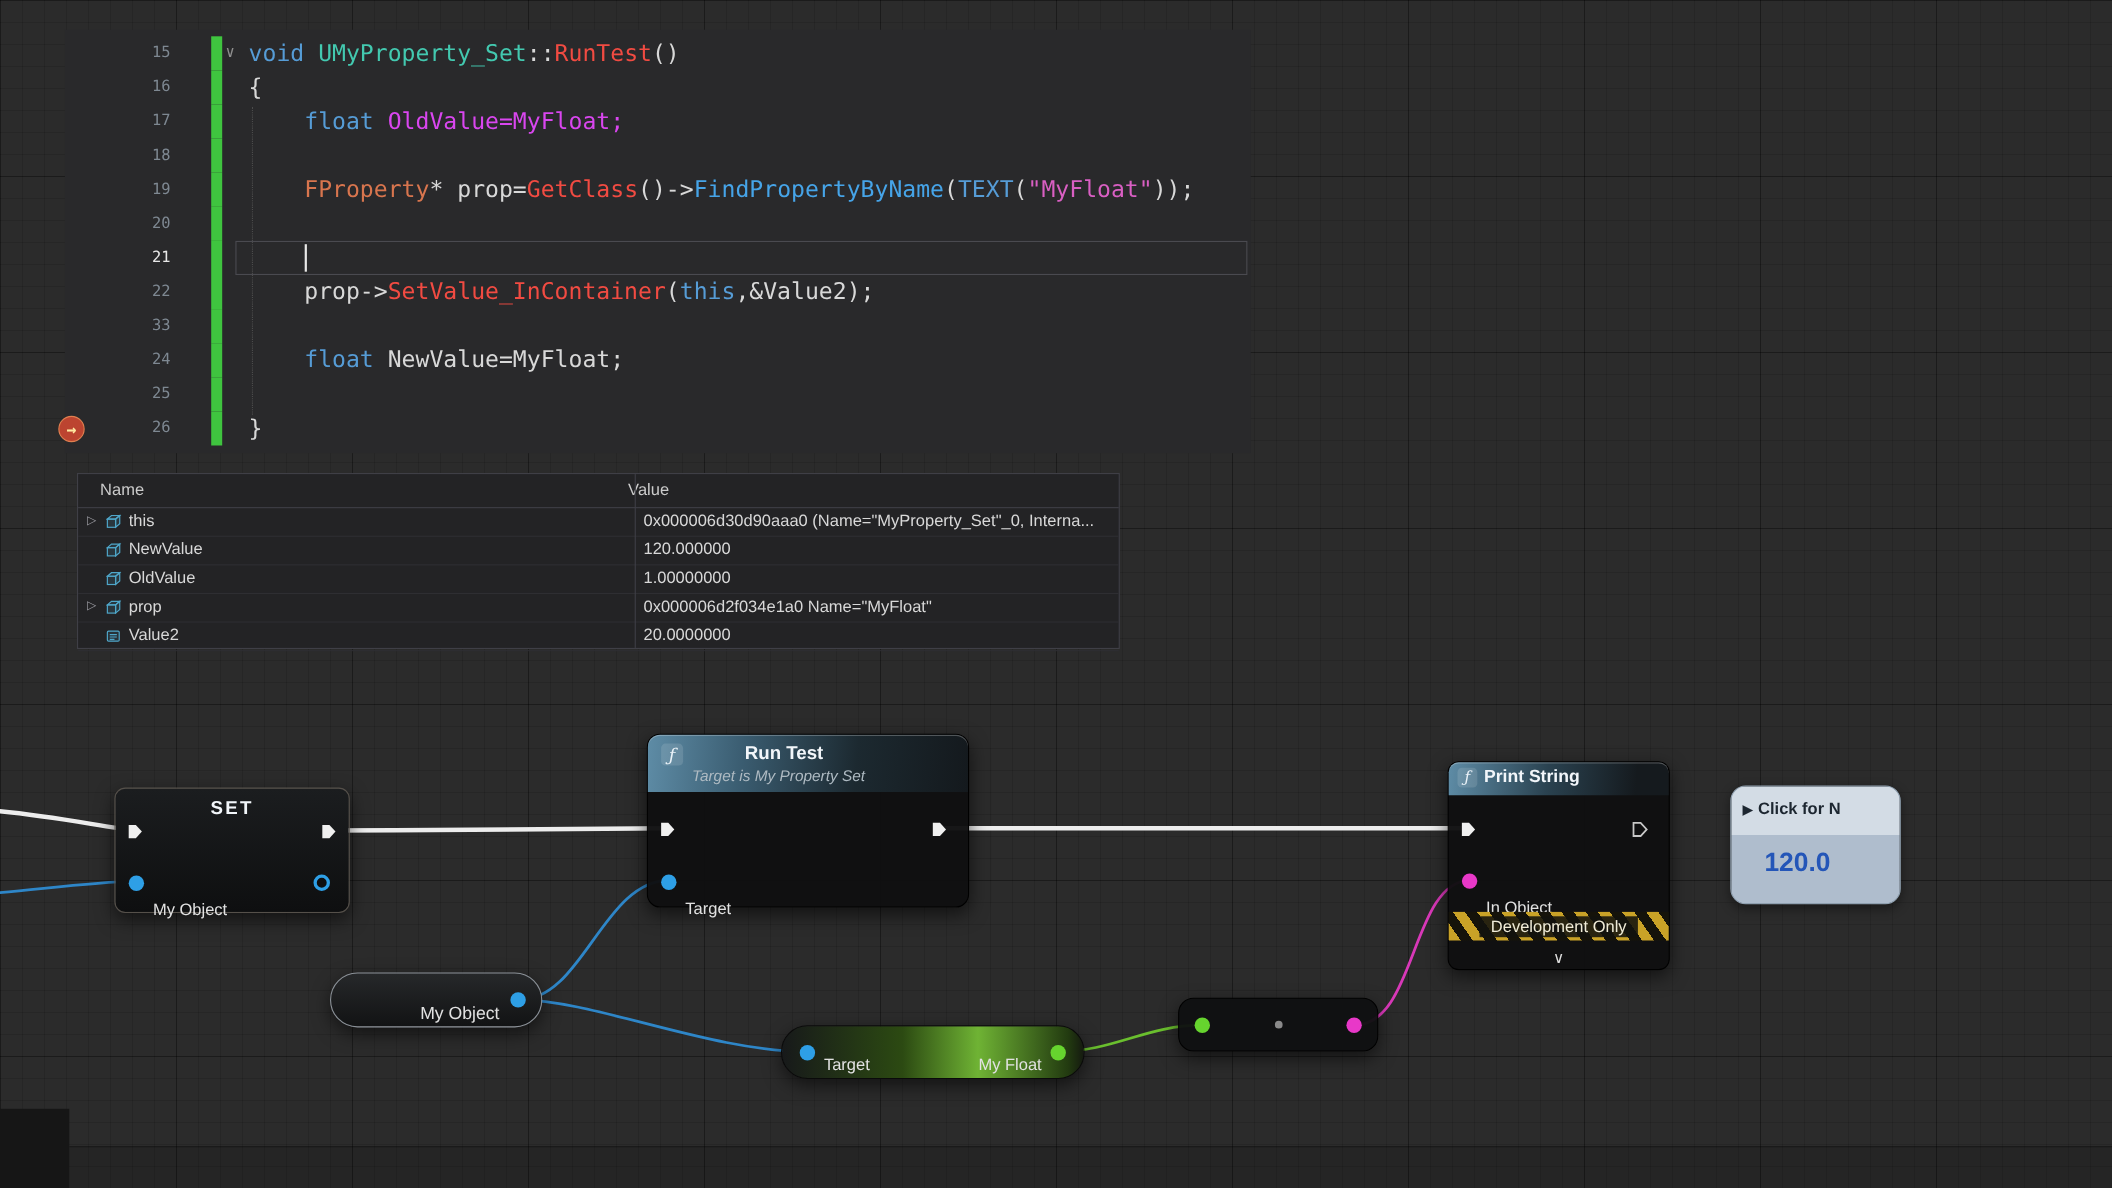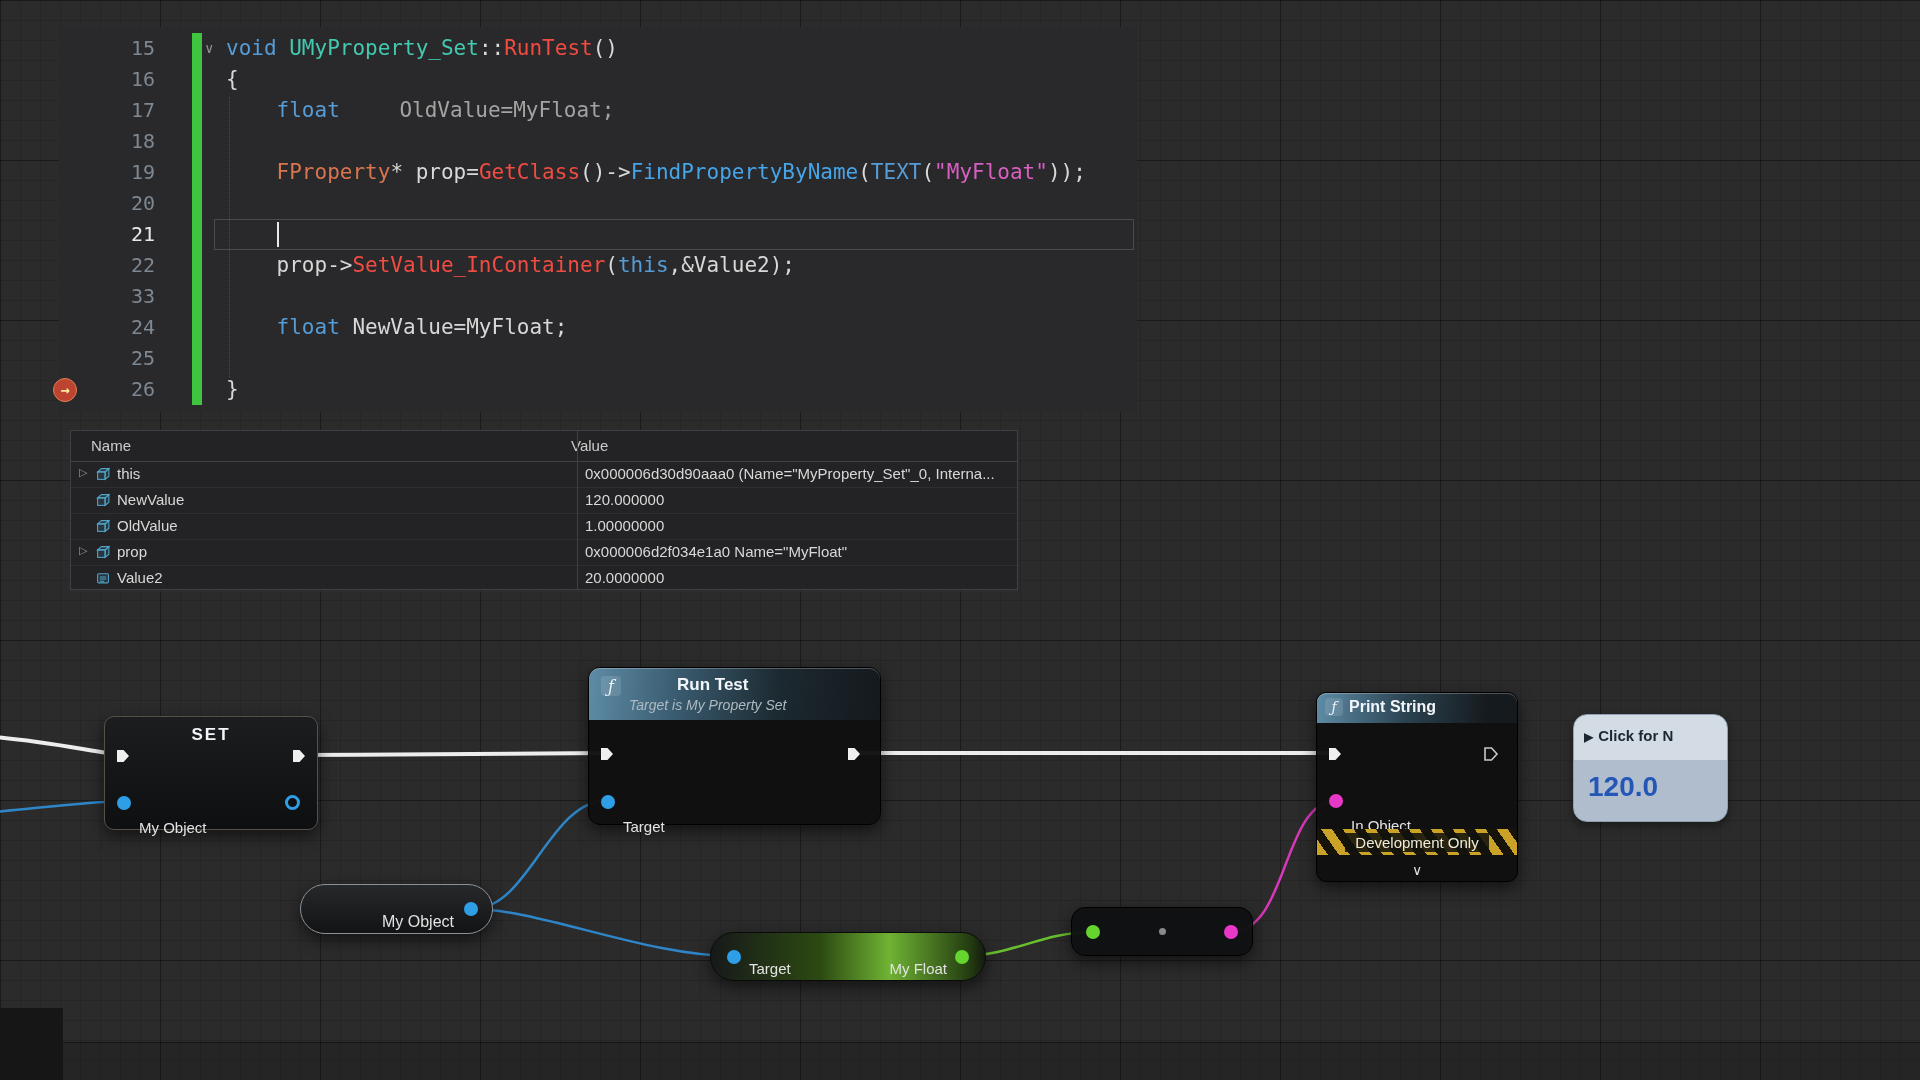--- a/index.html
+++ b/index.html
@@ -13,21 +13,21 @@
       linear-gradient(rgba(0,0,0,0.12) 1px, transparent 1px),
       linear-gradient(90deg, rgba(0,0,0,0.12) 1px, transparent 1px);
     background-size:160px 160px,160px 160px,20px 20px,20px 20px;
   }
   .abs{position:absolute;}
 
   
   #code-panel{left:59px;top:27px;width:1078px;height:385px;background:#29292B;z-index:10;}
   #code-lines{position:absolute;inset:0;padding-top:6px;}
   .cl{position:relative;height:31px;font-family:"DejaVu Sans Mono","Liberation Mono",monospace;font-size:21px;line-height:31px;}
-  .cln{position:absolute;left:0;width:96px;text-align:right;color:#7E8892;font-size:20px;}
+  .cln{position:absolute;left:0;width:96px;text-align:right;color:#7E8892;font-size:14px;}
   .cl.cur .cln{color:#E8E8E8;}
   .clg{position:absolute;left:133px;width:10px;top:0;bottom:0;background:#3FC43F;}
   .clt{position:absolute;left:167px;white-space:pre;color:#D8D8D8;}
   .cl.cur::before{content:'';position:absolute;left:155px;right:3px;top:0;bottom:0;border:1px solid #4A4A50;}
   .caret{position:absolute;left:218px;top:3px;width:2px;height:25px;background:#E8E8E8;}
   .fold{position:absolute;left:146px;top:0;color:#8F8F8F;font-size:14px;}
   .execbadge{position:absolute;left:-6px;top:4px;width:22px;height:22px;border-radius:50%;
     background:#BC4430;border:1px solid #E08050;color:#FFE9A0;font-size:15px;font-weight:bold;
     display:flex;align-items:center;justify-content:center;line-height:1;}
   .indent-guide{left:170px;top:70px;height:280px;border-left:1px dotted #4C4C4C;}
@@ -78,21 +78,21 @@
   #node-conv{left:1071px;top:907px;width:182px;height:49px;border-radius:14px;border:1px solid #000;
     background:rgba(16,17,18,0.96);display:flex;align-items:center;padding:0 14px;box-sizing:border-box;}
   .spacer{flex:1;}
   .dot{width:7px;height:7px;border-radius:50%;background:#8A8A8A;}
   #debug-box{left:1573px;top:714px;width:153px;height:106px;border-radius:14px;z-index:7;
     background:linear-gradient(180deg,#D3DCE5 0,#D3DCE5 42%,#AFBDCD 42%);
     border:1px solid #8FA0B0;box-shadow:0 4px 10px rgba(0,0,0,0.4);overflow:hidden;}
   #debug-box .row1{position:absolute;left:10px;top:12px;right:0;color:#1C2630;font-weight:bold;
     font-size:15px;white-space:nowrap;overflow:hidden;}
   #debug-box .row1 .play{font-size:12px;margin-right:5px;}
-  #debug-box .row2{position:absolute;left:14px;top:56px;color:#2456B8;font-weight:bold;font-size:28px;}
+  #debug-box .row2{position:absolute;left:30px;top:56px;color:#2456B8;font-weight:bold;font-size:24px;}
   #wires{position:absolute;inset:0;z-index:4;pointer-events:none;}
   .chev{color:#DDDDDD;font-size:14px;line-height:1;}
   #bl-corner{left:0;top:1008px;width:63px;height:72px;background:#161616;z-index:2;}
   #bottom-strip{left:63px;right:0;top:1042px;height:38px;background:rgba(0,0,0,0.12);border-top:1px solid rgba(0,0,0,0.4);z-index:1;}
 </style>
 </head>
 <body>
 
 <div id="canvas">
 
@@ -189,21 +189,21 @@
           <span class="fold">∨</span>
         </div>
         <div class="cl">
           <span class="cln">16</span>
           <span class="clg"></span>
           <span class="clt"><span style="color: rgb(216, 216, 216);">{</span></span>
         </div>
         <div class="cl">
           <span class="cln">17</span>
           <span class="clg"></span>
-          <span class="clt"><span style="color: rgb(216, 216, 216);">    </span><span style="color: rgb(86, 156, 214);">float </span><span style="color: #a3a3a3; margin-left: 47px;">OldValue=MyFloat;</span></span>
+          <span class="clt"><span style="color: rgb(216, 216, 216);">    </span><span style="color: rgb(86, 156, 214);">float </span><span style="color: #d946ef;">OldValue=MyFloat;</span></span>
         </div>
         <div class="cl">
           <span class="cln">18</span>
           <span class="clg"></span>
           <span class="clt"></span>
         </div>
         <div class="cl">
           <span class="cln">19</span>
           <span class="clg"></span>
           <span class="clt"><span style="color: rgb(216, 216, 216);">    </span><span style="color: rgb(216, 117, 78);">FProperty</span><span style="color: rgb(216, 216, 216);">* prop=</span><span style="color: rgb(241, 75, 66);">GetClass</span><span style="color: rgb(216, 216, 216);">()-&gt;</span><span style="color: rgb(70, 164, 232);">FindPropertyByName</span><span style="color: rgb(216, 216, 216);">(</span><span style="color: rgb(86, 156, 214);">TEXT</span><span style="color: rgb(216, 216, 216);">(</span><span style="color: rgb(217, 95, 195);">"MyFloat"</span><span style="color: rgb(216, 216, 216);">));</span></span>

